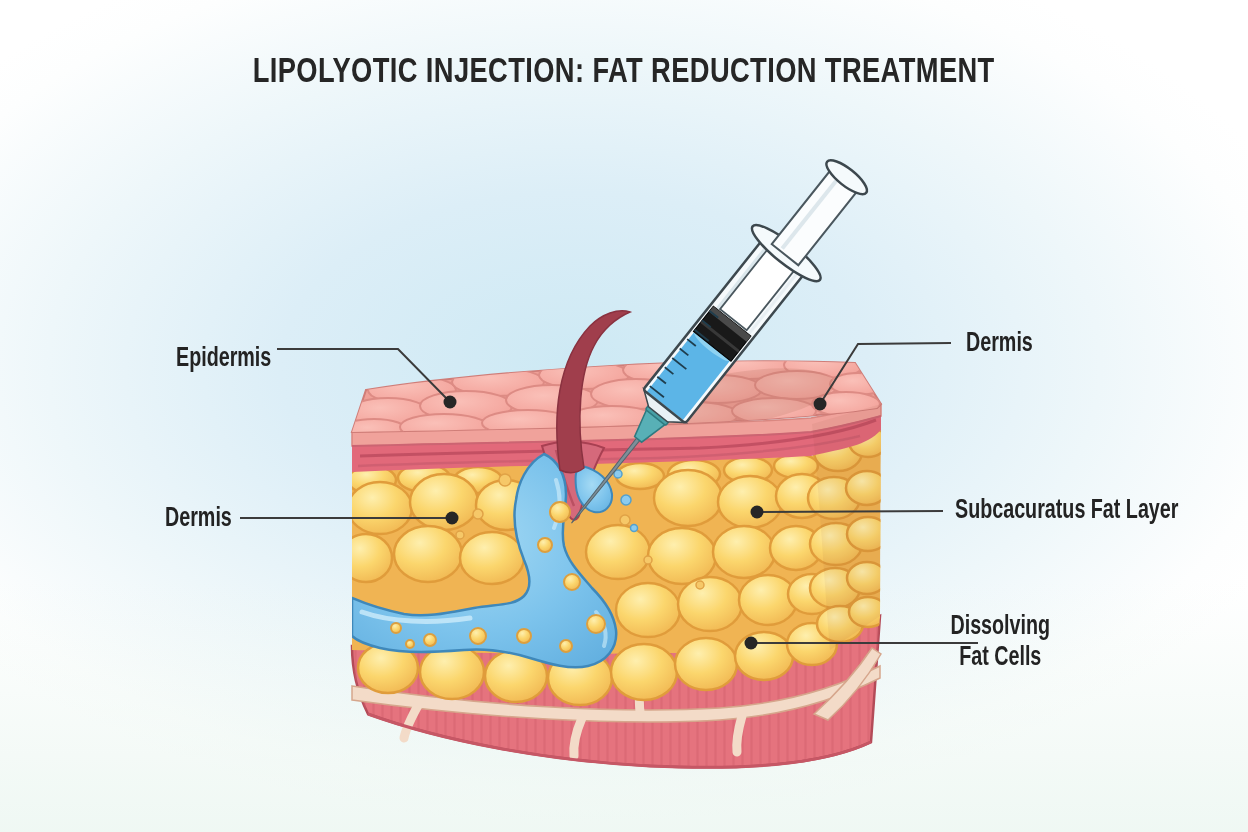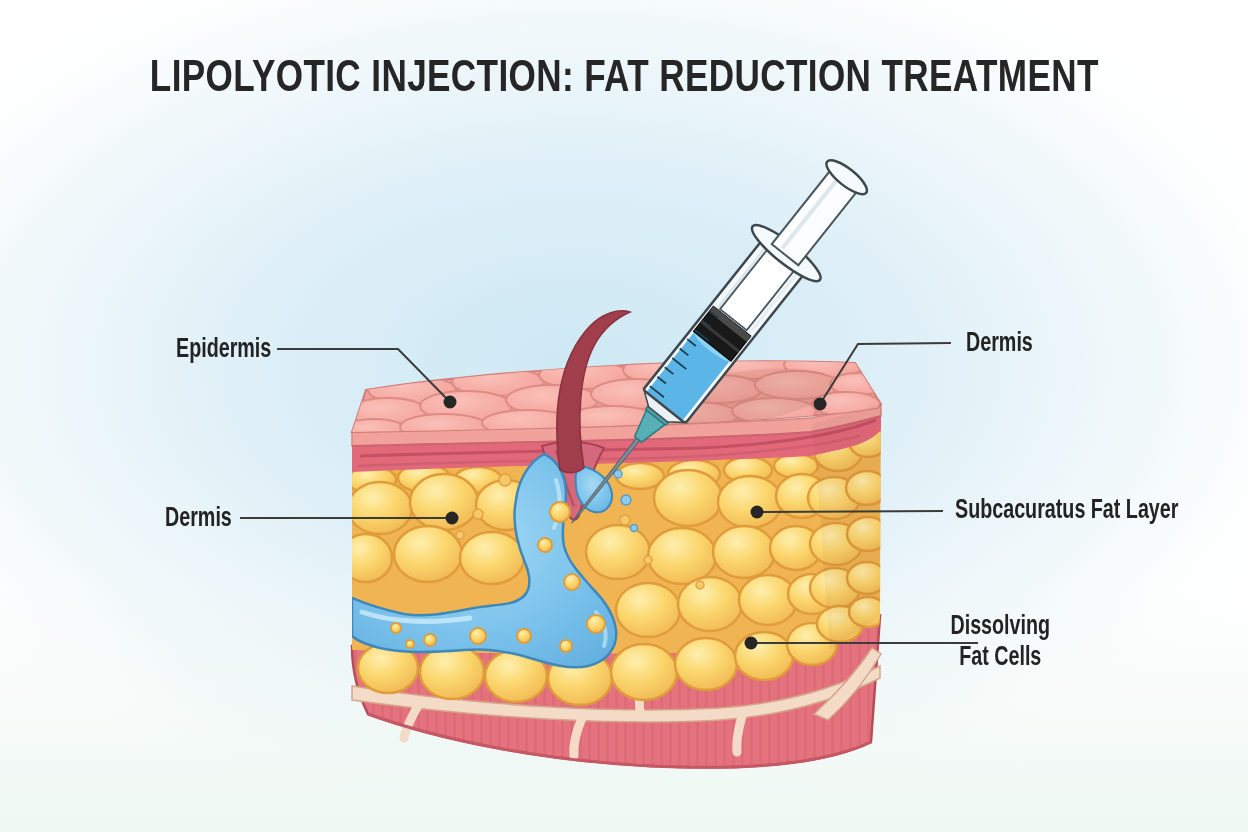--- a/index.html
+++ b/index.html
@@ -4,21 +4,21 @@
 <style>
   html,body{margin:0;padding:0;}
   body{width:1248px;height:832px;font-family:"Liberation Sans",sans-serif;}
   .stage{position:relative;width:1248px;height:832px;overflow:hidden;
     background:
       linear-gradient(180deg, rgba(255,255,255,0) 70%, rgba(226,242,234,.55) 100%),
       radial-gradient(ellipse 62% 55% at 46% 44%, #cde9f4 0%, #dceef7 38%, #eef7fa 68%, #fdfefe 92%, #ffffff 100%);
   }
   .illus{position:absolute;left:0;top:0;width:1248px;height:832px;}
   .title{position:absolute;left:0;top:50px;width:1248px;text-align:center;
-    font-size:45px;font-weight:800;color:#262626;letter-spacing:.5px;white-space:nowrap;}
+    font-size:35px;font-weight:800;color:#262626;letter-spacing:.5px;white-space:nowrap;}
   .title>span{display:inline-block;transform:scaleX(.78);transform-origin:center top;}
   .lbl{position:absolute;font-size:27px;font-weight:600;color:#232323;line-height:1.15;white-space:nowrap;}
   .lbl>span{display:inline-block;transform:scaleX(.73);transform-origin:left top;}
   .lbl.centered{text-align:center;}
   .lbl.centered>span{transform-origin:center top;}
 </style>
 </head>
 <body>
 
 <div class="stage">
@@ -264,21 +264,21 @@
       <circle cx="450" cy="402" r="6.5"></circle>
       <circle cx="820" cy="404" r="6.5"></circle>
       <circle cx="452" cy="518" r="6.5"></circle>
       <circle cx="757" cy="512" r="6.5"></circle>
       <circle cx="751" cy="643" r="6.5"></circle>
     </g>
   </svg>
 
   <div class="title"><span>LIPOLYOTIC INJECTION: FAT REDUCTION TREATMENT</span></div>
 
-  <div class="lbl" style="left:176px;top:333px;">
+  <div class="lbl" style="left:176px;top:342px;">
     <span>Epidermis</span></div>
 
   <div class="lbl" style="left:966px;top:327px;">
     <span>Dermis</span></div>
 
   <div class="lbl" style="left:165px;top:502px;">
     <span>Dermis</span></div>
 
   <div class="lbl" style="left:955px;top:494px;">
     <span>Subcacuratus Fat Layer</span></div>

